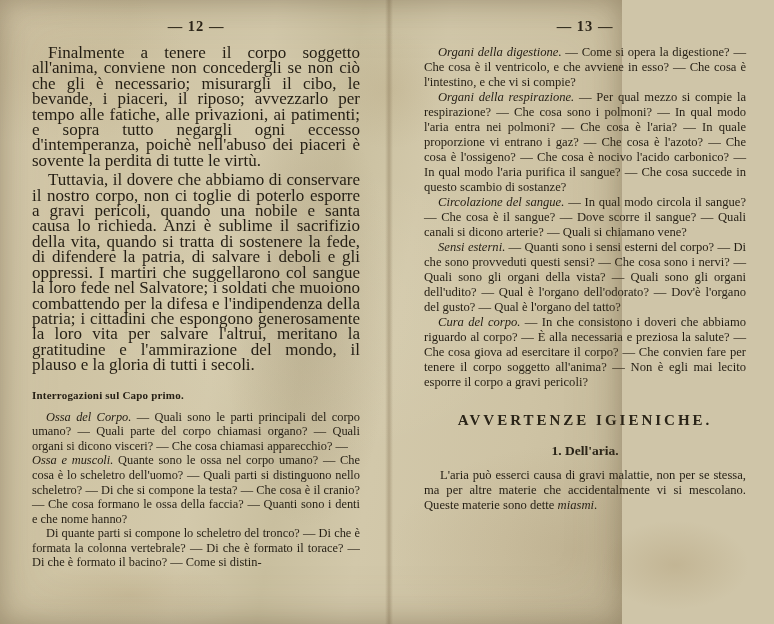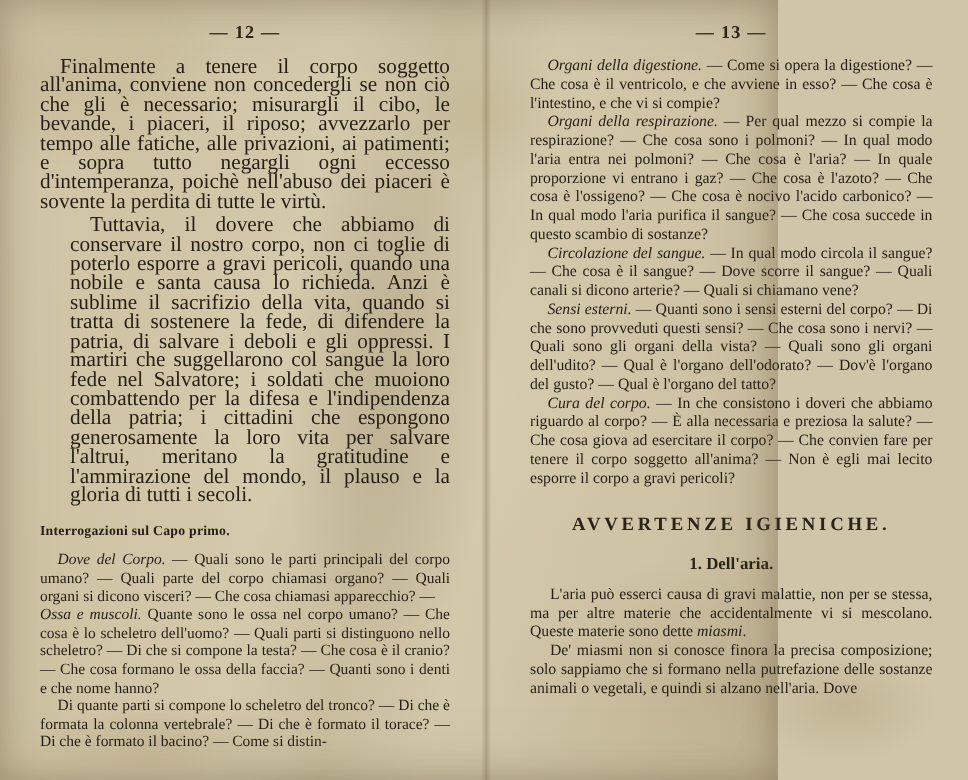--- a/index.html
+++ b/index.html
@@ -70,21 +70,21 @@
     margin: 0 0 0 0;
     font-size: 17px;
     line-height: 15.4px;
     text-align: justify;
     color: #241e14;
     text-indent: 16px;
     hyphens: manual;
   }
   p + p { margin-top: 0; }
 
-  .para-gap { margin-top: 4px; margin-left: 24px; }
+  .para-gap { margin-top: 4px; }
 
   .section-head {
     text-align: left;
     font-size: 11px;
     font-weight: bold;
     color: #241e14;
     margin: 16px 0 9px 0;
     letter-spacing: 0.2px;
   }
 
@@ -133,37 +133,36 @@
   <div class="stain s3"></div>
 
   <div class="col col-left">
     <div class="folio">— 12 —</div>
 
     <p>Finalmente a tenere il corpo soggetto all'anima, conviene non concedergli se non ciò che gli è necessario; misurargli il cibo, le bevande, i piaceri, il riposo; avvezzarlo per tempo alle fatiche, alle privazioni, ai patimenti; e sopra tutto negargli ogni eccesso d'intemperanza, poichè nell'abuso dei piaceri è sovente la perdita di tutte le virtù.</p>
     <p class="para-gap">Tuttavia, il dovere che abbiamo di conservare il nostro corpo, non ci toglie di poterlo esporre a gravi pericoli, quando una nobile e santa causa lo richieda. Anzi è sublime il sacrifizio della vita, quando si tratta di sostenere la fede, di difendere la patria, di salvare i deboli e gli oppressi. I martiri che suggellarono col sangue la loro fede nel Salvatore; i soldati che muoiono combattendo per la difesa e l'indipendenza della patria; i cittadini che espongono generosamente la loro vita per salvare l'altrui, meritano la gratitudine e l'ammirazione del mondo, il plauso e la gloria di tutti i secoli.</p>
 
     <div class="section-head">Interrogazioni sul Capo primo.</div>
 
-    <p class="qa"><span class="it">Dove del Corpo.</span><span> — Quali sono le parti principali del corpo umano? — Quali parte del corpo chiamasi organo? — Quali organi si dicono visceri? — Che cosa chiamasi apparecchio? — </span></p>
+    <p class="qa"><span class="it">Ossa del Corpo.</span><span> — Quali sono le parti principali del corpo umano? — Quali parte del corpo chiamasi organo? — Quali organi si dicono visceri? — Che cosa chiamasi apparecchio? — </span></p>
     <p class="qa" style="text-indent:0"><span class="it">Ossa e muscoli.</span><span> Quante sono le ossa nel corpo umano? — Che cosa è lo scheletro dell'uomo? — Quali parti si distinguono nello scheletro? — Di che si compone la testa? — Che cosa è il cranio? — Che cosa formano le ossa della faccia? — Quanti sono i denti e che nome hanno?</span></p>
     <p class="qa"><span>Di quante parti si compone lo scheletro del tronco? — Di che è formata la colonna vertebrale? — Di che è formato il torace? — Di che è formato il bacino? — Come si distin-</span></p>
   </div>
 
   <div class="col col-right right-body">
     <div class="folio">— 13 —</div>
 
 
     <p class="qa right-qa"><span class="it">Organi della digestione.</span><span> — Come si opera la digestione? — Che cosa è il ventricolo, e che avviene in esso? — Che cosa è l'intestino, e che vi si compie?</span></p>
     <p class="qa right-qa"><span class="it">Organi della respirazione.</span><span> — Per qual mezzo si compie la respirazione? — Che cosa sono i polmoni? — In qual modo l'aria entra nei polmoni? — Che cosa è l'aria? — In quale proporzione vi entrano i gaz? — Che cosa è l'azoto? — Che cosa è l'ossigeno? — Che cosa è nocivo l'acido carbonico? — In qual modo l'aria purifica il sangue? — Che cosa succede in questo scambio di sostanze?</span></p>
     <p class="qa right-qa"><span class="it">Circolazione del sangue.</span><span> — In qual modo circola il sangue? — Che cosa è il sangue? — Dove scorre il sangue? — Quali canali si dicono arterie? — Quali si chiamano vene?</span></p>
     <p class="qa right-qa"><span class="it">Sensi esterni.</span><span> — Quanti sono i sensi esterni del corpo? — Di che sono provveduti questi sensi? — Che cosa sono i nervi? — Quali sono gli organi della vista? — Quali sono gli organi dell'udito? — Qual è l'organo dell'odorato? — Dov'è l'organo del gusto? — Qual è l'organo del tatto?</span></p>
     <p class="qa right-qa"><span class="it">Cura del corpo.</span><span> — In che consistono i doveri che abbiamo riguardo al corpo? — È alla necessaria e preziosa la salute? — Che cosa giova ad esercitare il corpo? — Che convien fare per tenere il corpo soggetto all'anima? — Non è egli mai lecito esporre il corpo a gravi pericoli?</span></p>
 
     <div class="big-head">AVVERTENZE IGIENICHE.</div>
     <div class="sub-head">1. Dell'aria.</div>
 
     <p><span>L'aria può esserci causa di gravi malattie, non per se stessa, ma per altre materie che accidentalmente vi si mescolano. Queste materie sono dette <span class="it">miasmi</span>.</span></p>
-    <p>De' miasmi non si conosce finora la precisa composizione; solo sappiamo che si formano nella putrefazione delle sostanze animali o vegetali, e quindi si alzano nell'aria. Dove</p>
   </div>
 
   <div class="gutter"></div>
   <div class="edge-shadow"></div>
 </div>
 
 </body></html>

